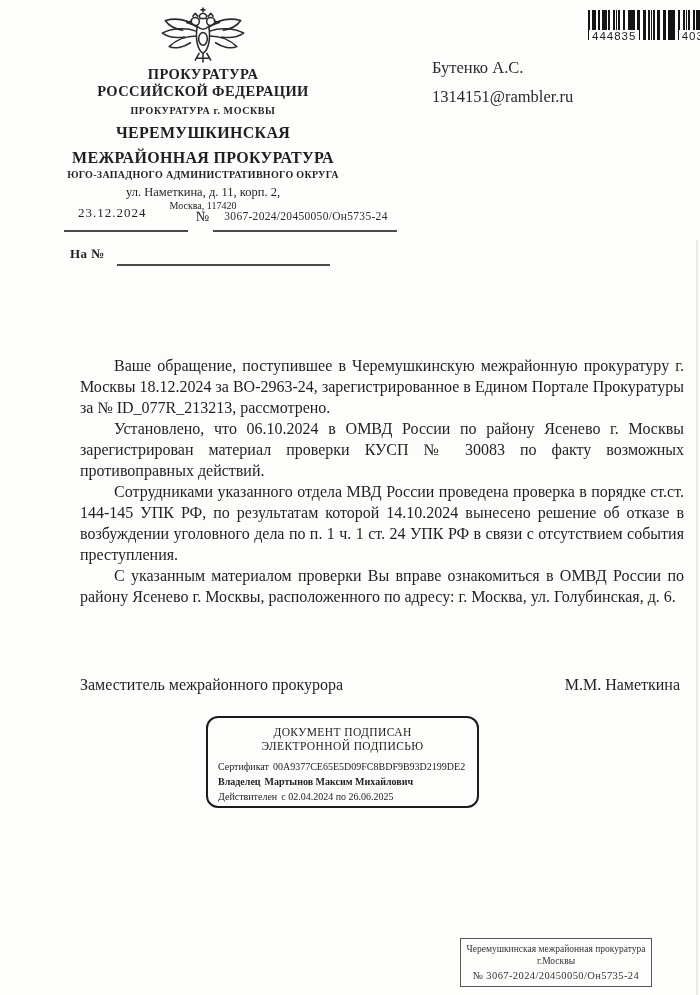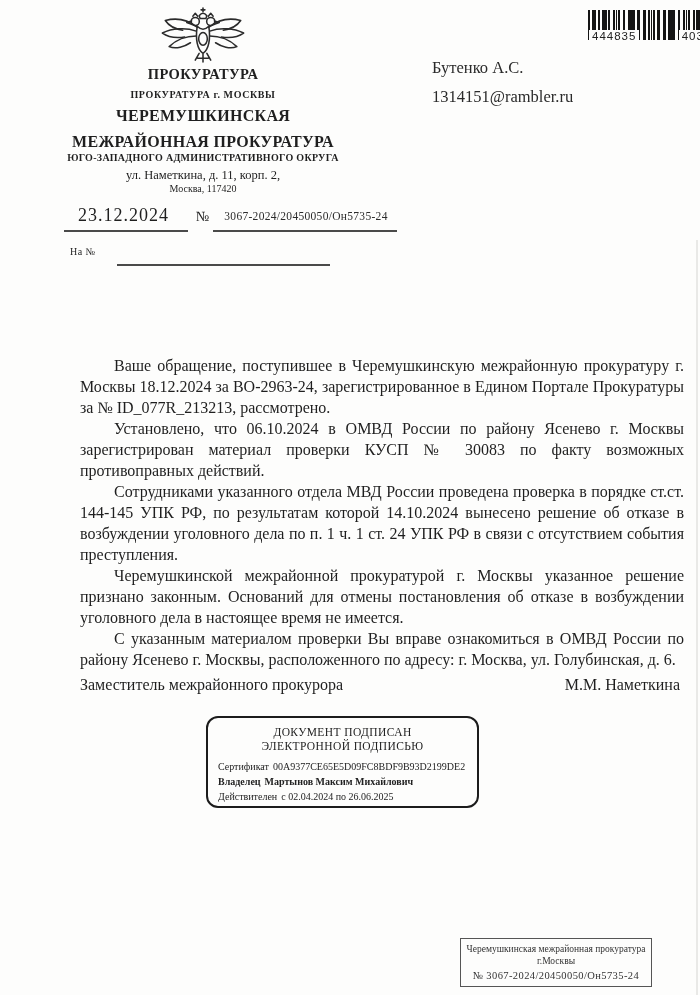--- a/index.html
+++ b/index.html
@@ -36,27 +36,27 @@
   .barcode-digits{display:flex;justify-content:space-between;margin-top:-10px;padding:0 1px;}
   .barcode-digits span{
     background:#fdfdfc;padding:0 3px;
     font-family:"Liberation Sans","DejaVu Sans",sans-serif;
     font-size:11.5px;letter-spacing:1px;color:#222;
   }
   .recipient{position:absolute;left:416px;top:58px;font-size:16.5px;color:#2a2a2a;}
   .recipient div{margin-bottom:9px;margin-left:16px;}
 
   
-  .ref-date{position:absolute;left:78px;top:205px;font-size:18px;letter-spacing:1px;}
+  .ref-date{position:absolute;left:78px;top:205px;font-size:13px;letter-spacing:1px;}
   .ref-num-label{position:absolute;left:196px;top:209px;font-size:14px;}
   .ref-num{position:absolute;left:215px;top:210px;width:182px;text-align:center;font-size:11.5px;letter-spacing:.3px;color:#2b2b2b;}
   .uline{position:absolute;height:2px;background:#4a4a4a;}
   .u1{left:64px;top:230px;width:124px;}
   .u2{left:213px;top:230px;width:184px;}
-  .reply-label{position:absolute;left:70px;top:246px;font-size:10px;font-weight:normal;letter-spacing:.5px;}
+  .reply-label{position:absolute;left:70px;top:246px;font-size:13px;font-weight:bold;letter-spacing:.5px;}
   .u3{left:117px;top:264px;width:213px;height:1.5px;}
 
   
   .body-text{position:absolute;left:80px;top:323px;width:604px;font-size:16px;line-height:21px;text-align:justify;margin-top:32px;}
   .body-text p{margin:0;text-indent:34px;}
 
   
   .sig-row{position:absolute;left:80px;top:676px;width:600px;display:flex;justify-content:space-between;font-size:16px;}
 
   
@@ -112,20 +112,21 @@
 
           <path d="M44 21 C42 34 44 45 50 49 C56 45 58 34 56 21 C52 25 48 25 44 21 z"></path>
 
           <ellipse cx="50" cy="34" rx="4.5" ry="6.5"></ellipse>
 
           <path d="M46 49 l-4 7 M50 50 v8 M54 49 l4 7 M44.5 54 h11"></path>
         </g>
       </svg>
     </div>
     <div class="lh-big">ПРОКУРАТУРА</div>
+    <div class="lh-big">РОССИЙСКОЙ ФЕДЕРАЦИИ</div>
     <div class="lh-city">ПРОКУРАТУРА г. МОСКВЫ</div>
     <div class="lh-name">ЧЕРЕМУШКИНСКАЯ</div>
     <div class="lh-name">МЕЖРАЙОННАЯ ПРОКУРАТУРА</div>
     <div class="lh-okrug">ЮГО-ЗАПАДНОГО АДМИНИСТРАТИВНОГО ОКРУГА</div>
     <div class="lh-addr">ул. Наметкина, д. 11, корп. 2,</div>
     <div class="lh-addr2">Москва, 117420</div>
   </div>
 
   <div class="barcode">
     <div class="bars"></div>
@@ -145,21 +146,20 @@
   <div class="ref-num">3067-2024/20450050/Он5735-24</div>
   <div class="uline u1"></div>
   <div class="uline u2"></div>
   <div class="reply-label">На №</div>
   <div class="uline u3"></div>
 
   <main class="body-text">
     <p>Ваше обращение, поступившее в Черемушкинскую межрайонную прокуратуру г. Москвы 18.12.2024 за ВО-2963-24, зарегистрированное в Едином Портале Прокуратуры за №  ID_077R_213213, рассмотрено.</p>
     <p>Установлено, что 06.10.2024 в ОМВД России по району Ясенево г. Москвы зарегистрирован материал проверки КУСП № 30083 по факту возможных противоправных действий.</p>
     <p>Сотрудниками указанного отдела МВД России проведена проверка в порядке ст.ст. 144-145 УПК РФ, по результатам которой 14.10.2024 вынесено решение об отказе в возбуждении уголовного дела по п. 1 ч. 1 ст. 24 УПК РФ в связи с отсутствием события преступления.</p>
-    <p>Черемушкинской межрайонной прокуратурой г. Москвы указанное решение признано законным. Оснований для отмены постановления об отказе в возбуждении уголовного дела в настоящее время не имеется.</p>
     <p>С указанным материалом проверки Вы вправе ознакомиться в ОМВД России по району Ясенево г. Москвы, расположенного по адресу: г. Москва, ул. Голубинская, д. 6.</p>
   </main>
 
   <div class="sig-row">
     <span>Заместитель межрайонного прокурора</span>
     <span>М.М. Наметкина</span>
   </div>
 
   <div class="stamp">
     <div class="stamp-title">

